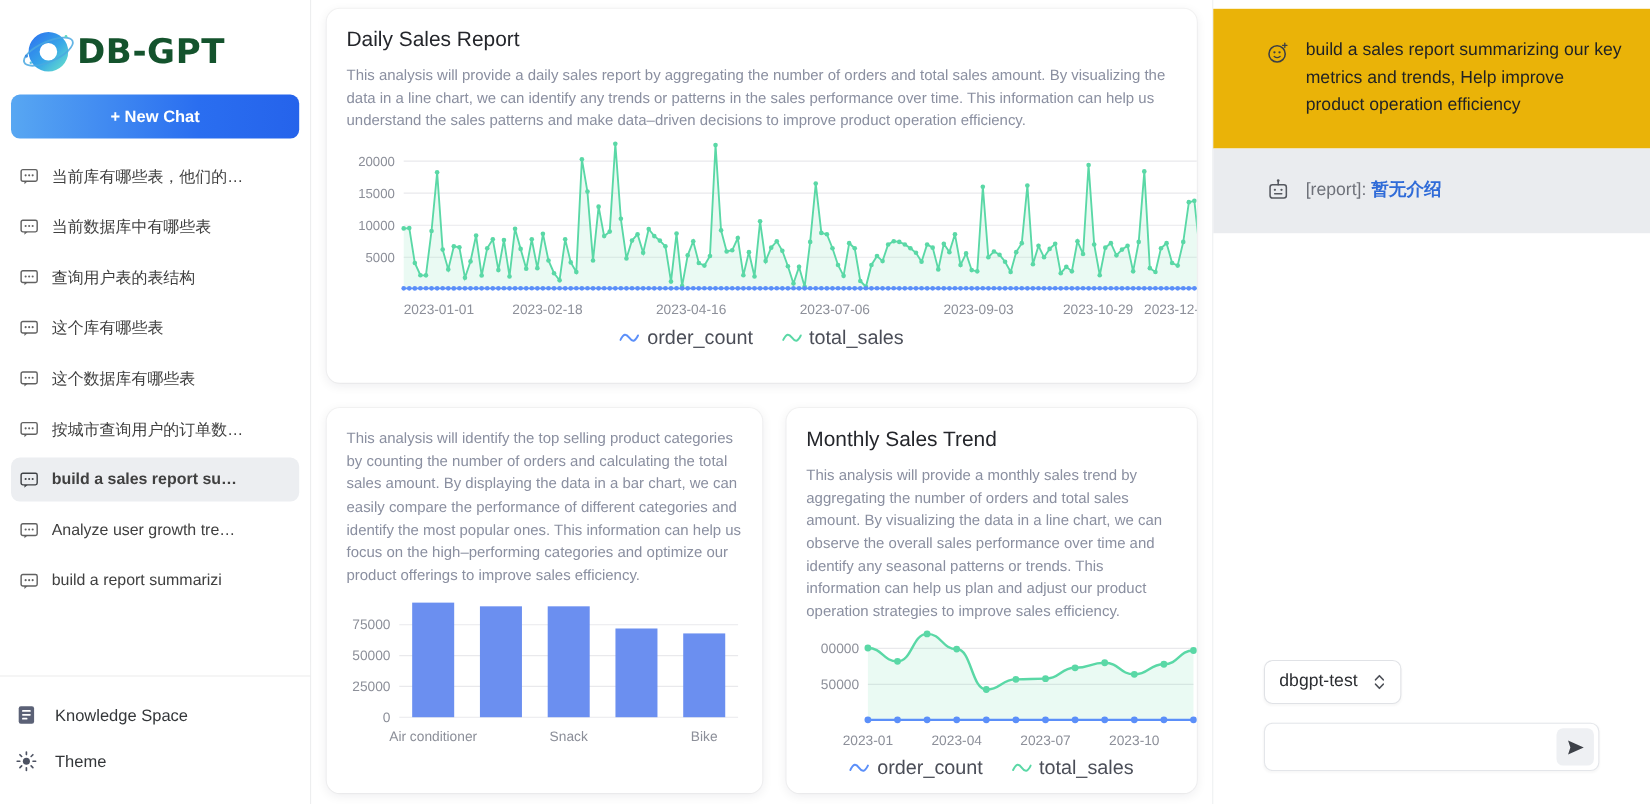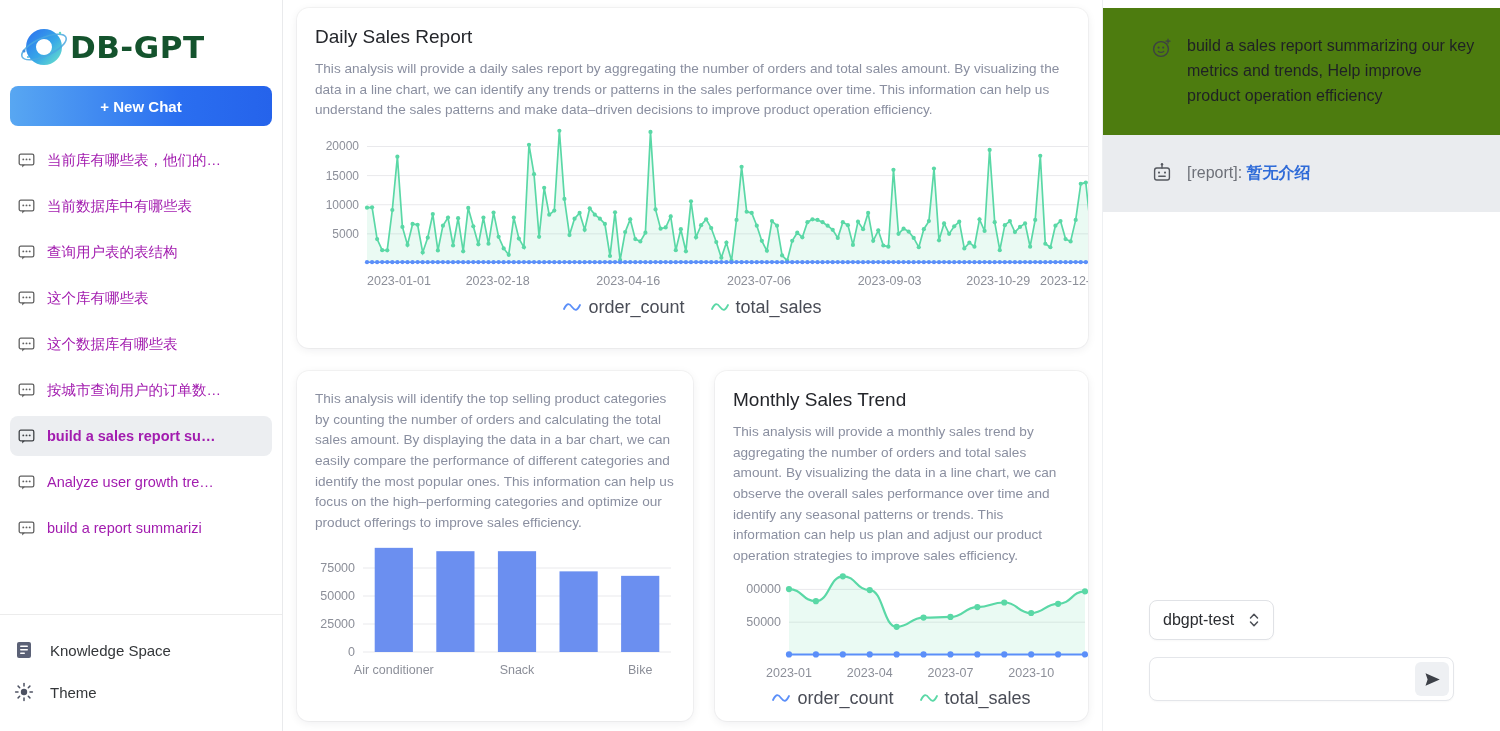--- a/index.html
+++ b/index.html
@@ -43,21 +43,21 @@
   .chat-list {
     margin-top: 14px;
     flex: 1 1 auto;
     overflow: hidden;
     position: relative;
   }
   .chat-item {
     display: flex; align-items: center; gap: 12px;
     margin: 0 10px; padding: 0 8px;
     height: 40px; border-radius: 8px;
-    color: #a21caf; font-size: 14.5px;
+    color: #404040; font-size: 14.5px;
     cursor: pointer;
     white-space: nowrap; overflow: hidden;
   }
   .chat-item + .chat-item { margin-top: 6px; }
   .chat-item.active { background: #eceef1; font-weight: 600; }
   .chat-item .label {
     overflow: hidden; text-overflow: ellipsis; white-space: nowrap;
   }
   .icon-bubble { flex: 0 0 17px; width: 17px; height: 17px; display:block; }
   .list-fade {
@@ -117,21 +117,21 @@
     width: 398px; flex: 0 0 398px; height: 731px;
     padding: 8px 0 0 0;
     background: #fff;
     border-left: 1px solid #eef0f2;
     display: flex; flex-direction: column;
     position: relative;
   }
   .msg-user {
     display: flex; gap: 14px; align-items: flex-start;
     padding: 26px 24px 26px 48px;
-    background: #4d7c0f;
+    background: #eab308;
   }
   .msg-bot {
     display: flex; gap: 14px; align-items: center;
     padding: 26px 24px 26px 48px;
     background: #eaecef;
   }
   .msg-text {
     font-size: 16px; color: #1f2125; line-height: 1.56;
   }
   .msg-text.bot { color: #6e7179; }

